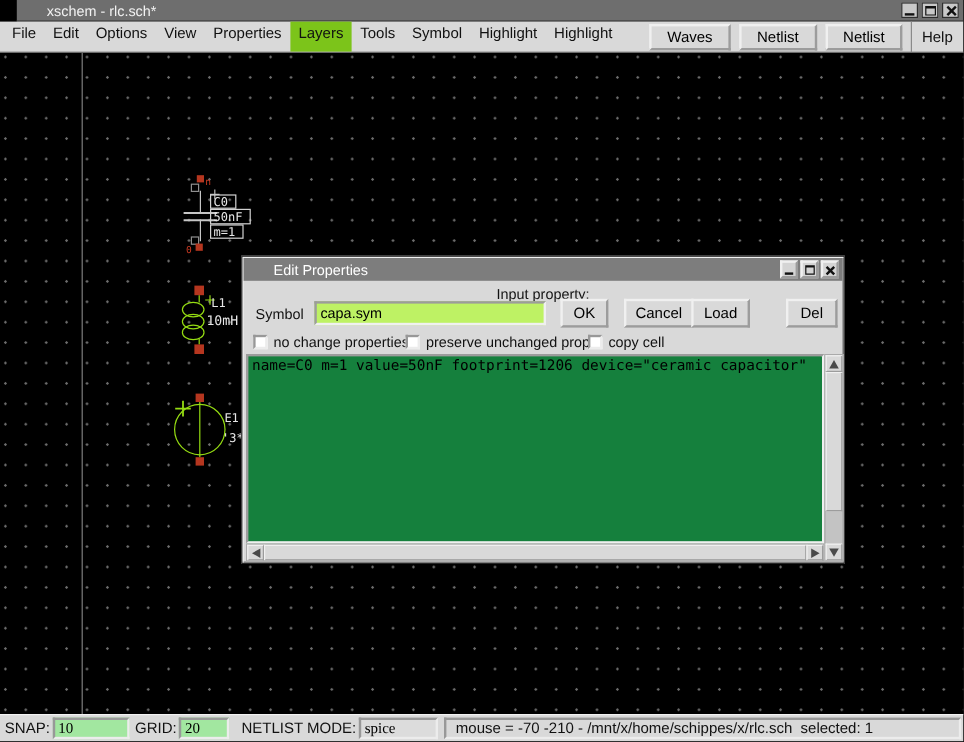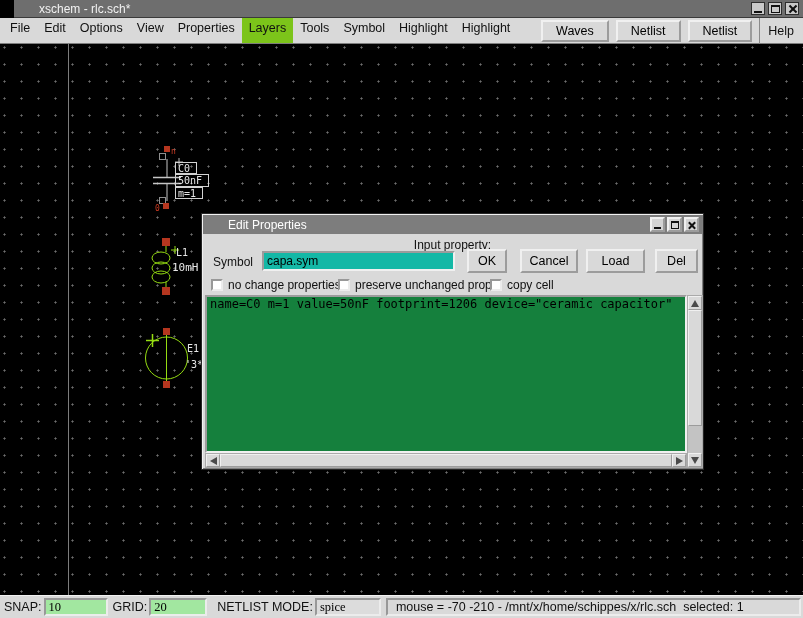--- a/index.html
+++ b/index.html
@@ -50,28 +50,28 @@
   .dlg-btns { margin-left:auto; display:flex; gap:2px; padding-right:3px; }
   .dlg-btn { width:15px; height:15px; background:#d4d4d4; border:2px outset #f0f0f0;
              display:flex; align-items:center; justify-content:center; }
   .dlg-btn .glyph-min { width:7px; height:2px; margin-top:6px; }
   .dlg-btn .glyph-max { width:8px; height:8px; border:1px solid #111; border-top-width:2px; }
   .dlg-btn .glyph-close { width:8px; height:8px; }
   .dlg-btn .glyph-close::before,.dlg-btn .glyph-close::after { left:3px; height:9px; width:2px; }
   .dlg-prompt { position:absolute; top:24px; left:0; right:0; text-align:center; }
   .dlg-symbol-label { position:absolute; left:11px; top:41px; }
   .dlg-input { position:absolute; left:60px; top:37px; width:193px; height:20px;
-               border:2px inset #f0f0f0; background:#14b8a6; font-size:12px; padding:0 3px;
+               border:2px inset #f0f0f0; background:#bef264; font-size:12px; padding:0 3px;
                font-family:"Liberation Sans",sans-serif; }
   .dlg-button { position:absolute; top:35px; height:24px; background:#d9d9d9;
                 border:2px outset #f0f0f0; font-size:12.5px;
                 font-family:"Liberation Sans",sans-serif; }
   .btn-ok { left:265px; width:40px; }
   .btn-cancel { left:318px; width:58px; }
-  .btn-load { left:384px; width:59px; }
+  .btn-load { left:374px; width:49px; }
   .btn-del { left:453px; width:43px; }
   .cbrow { position:absolute; top:64px; left:0; right:0; height:16px; }
   .checkbox { position:absolute; width:12px; height:12px; top:1px; background:#fff;
               border:2px inset #ececec; }
   .cb-label { position:absolute; top:0px; white-space:nowrap; }
   .dlg-text { position:absolute; left:3px; top:81px; width:482px; height:158px;
               border:2px inset #f0f0f0; background:#15803d; color:#000; resize:none;
               font-family:"DejaVu Sans Mono",monospace; font-size:12px; line-height:15px;
               padding:0 3px; white-space:pre; overflow:hidden; }
   .vscroll { position:absolute; left:485px; top:81px; width:16px; height:173px;
@@ -93,21 +93,21 @@
   .tri-left  { width:0; height:0; border-top:4px solid transparent; border-bottom:4px solid transparent; border-right:7px solid #4a4a4a; }
   .tri-right { width:0; height:0; border-top:4px solid transparent; border-bottom:4px solid transparent; border-left:7px solid #4a4a4a; }
 
   
   .statusbar { height:23px; background:#d9d9d9; border-top:1px solid #f2f2f2; display:flex;
                align-items:center; padding:0 2px; font-size:12.5px; color:#111; }
   .statusbar label { margin:0 2px 0 2px; }
   .st-entry { height:18px; border:2px inset #ececec; font-size:12.5px; padding:0 3px;
               font-family:Liberation Serif, serif; }
   .st-green { background:#a2e7a0; width:64px; }
-  .st-grid  { width:58px; }
+  .st-grid  { width:42px; }
   .st-mode  { background:#dcdcdc; width:66px; }
   .st-info { flex:1; height:18px; border:2px inset #ececec; background:#d9d9d9; margin-left:5px;
              display:flex; align-items:center; padding-left:8px; white-space:pre; overflow:hidden;text-align:center; }
 </style>
 </head>
 <body>
 
 <div class="app">
 
   <div class="titlebar">

